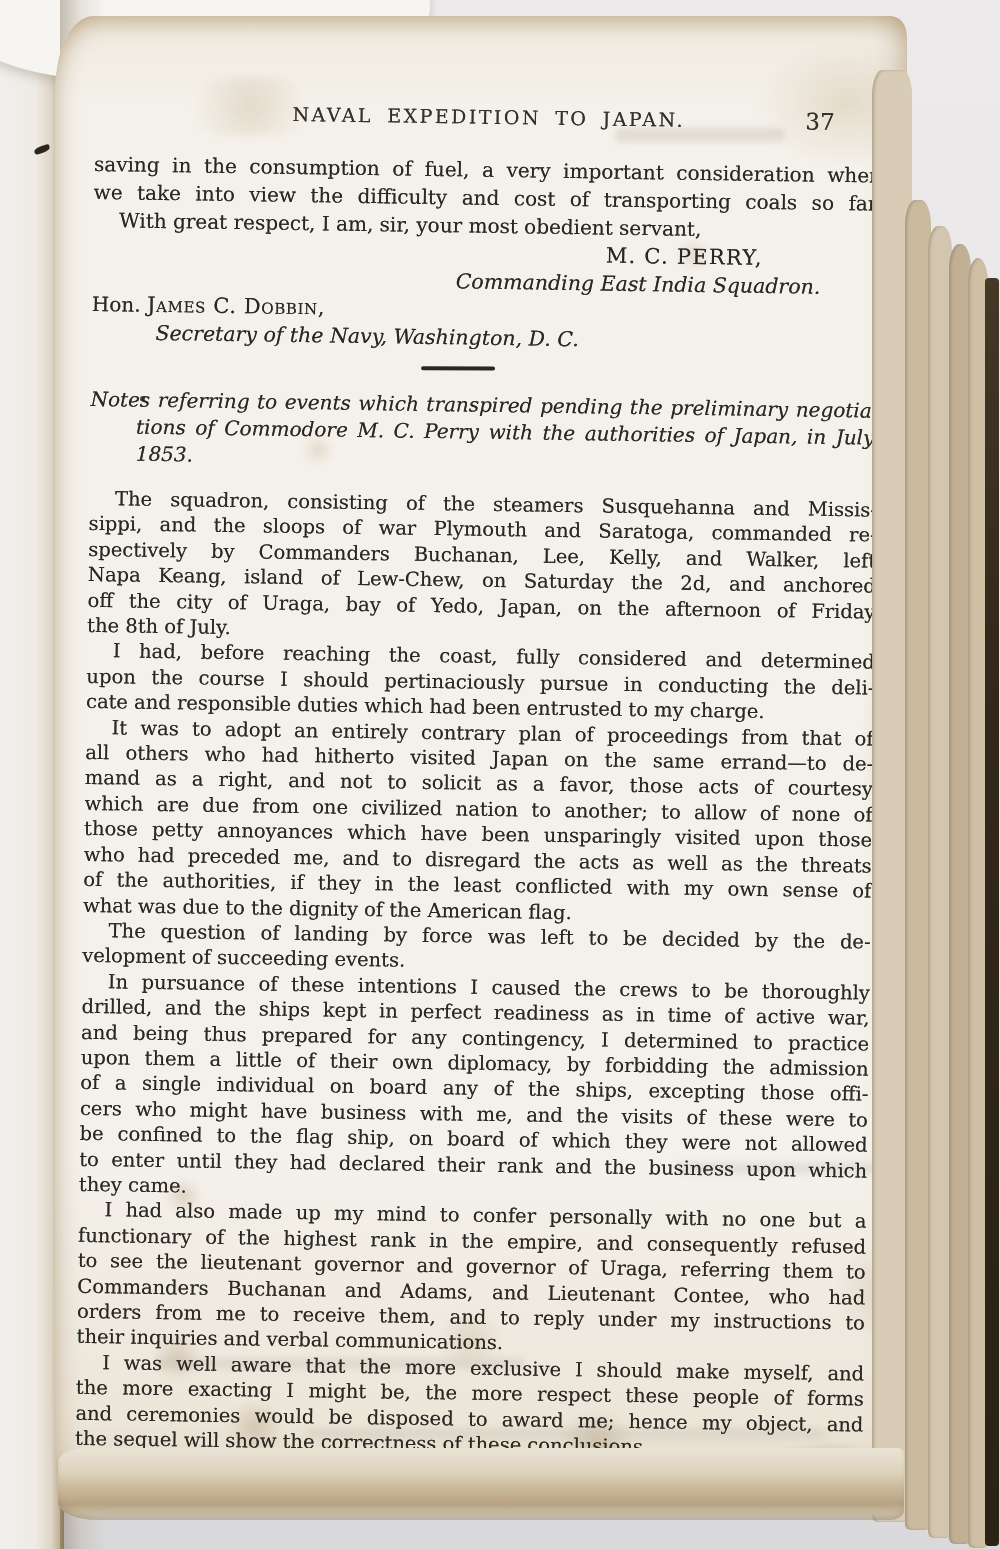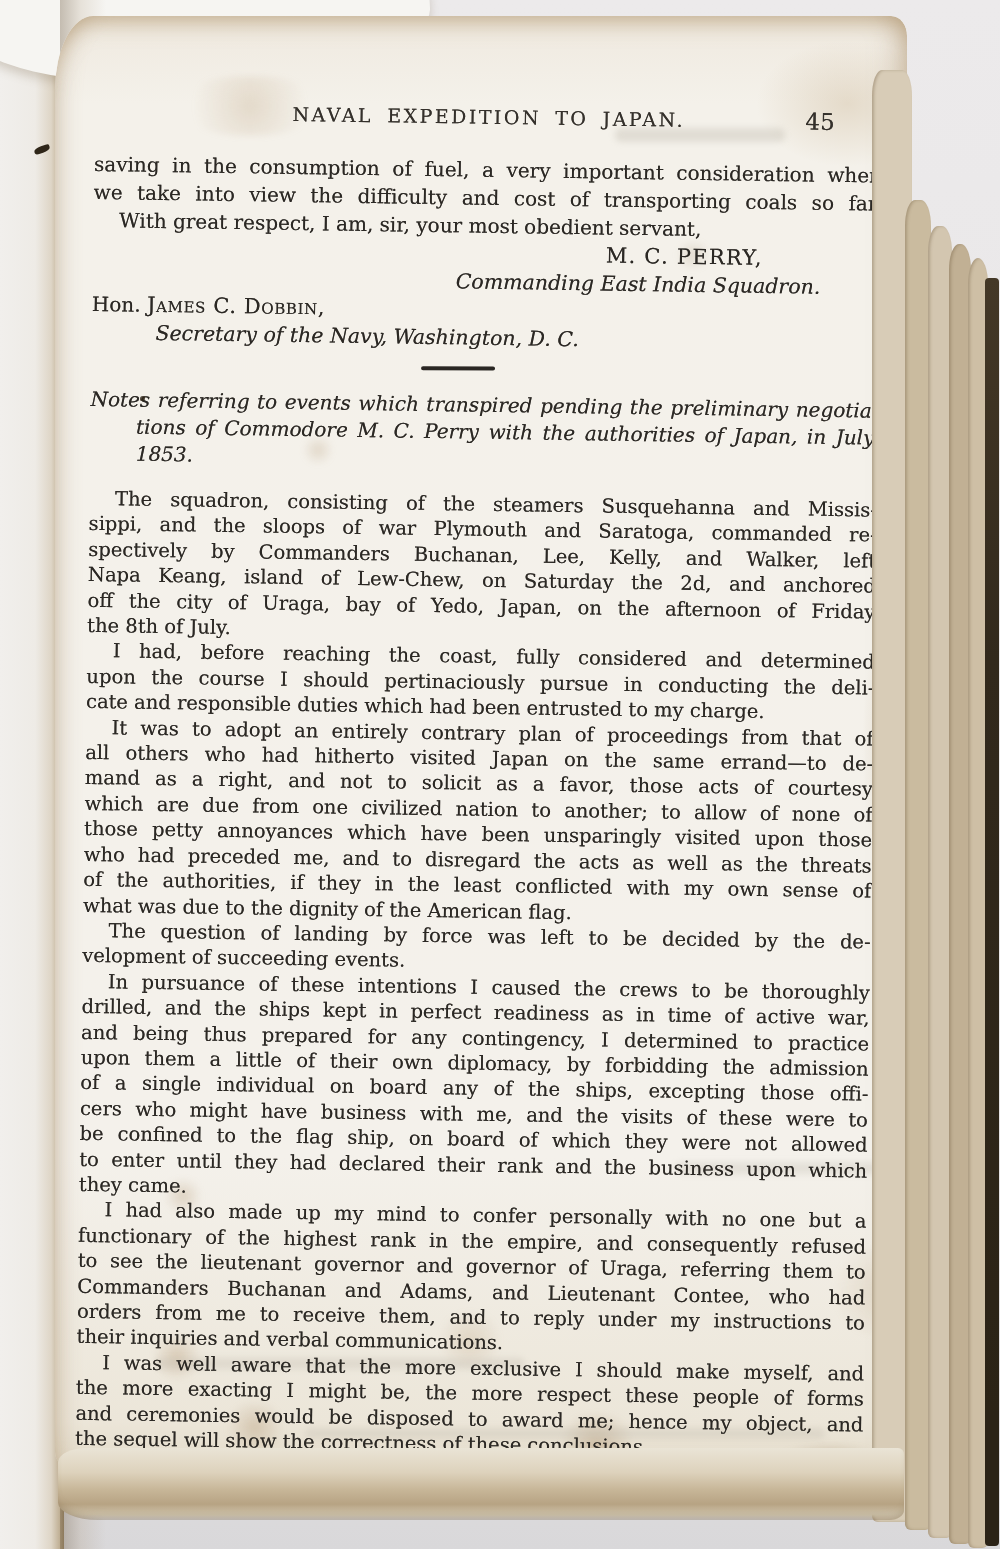--- a/index.html
+++ b/index.html
@@ -124,21 +124,21 @@
   <div class="stain f12"></div>
   <div class="ghost g1"></div>
   <div class="ghost g2"></div>
   <div class="ghost g3"></div>
   <div class="ghost g4"></div>
 </div>
 
 <div class="content">
   <div class="running-head">
     <span>NAVAL EXPEDITION TO JAPAN.</span>
-    <span class="pageno">45</span>
+    <span class="pageno">37</span>
   </div>
 
   <div class="letter-body">
       <div class="tline first">saving in the consumption of fuel, a very important consideration when</div>
       <div class="tline last">we take into view the difficulty and cost of transporting coals so far.</div>
     </div>
 
   <div class="valediction">With great respect, I am, sir, your most obedient servant,</div>
   <div class="sig-name">M. C. PERRY,</div>
   <div class="sig-title">Commanding East India Squadron.</div>

